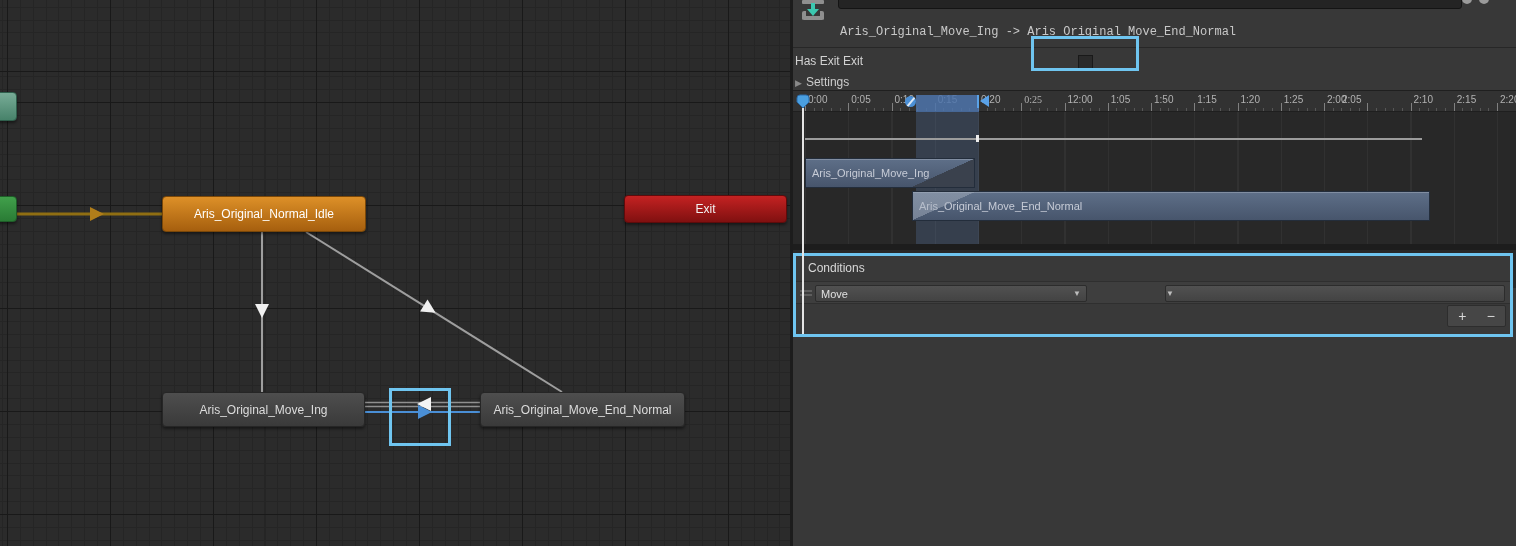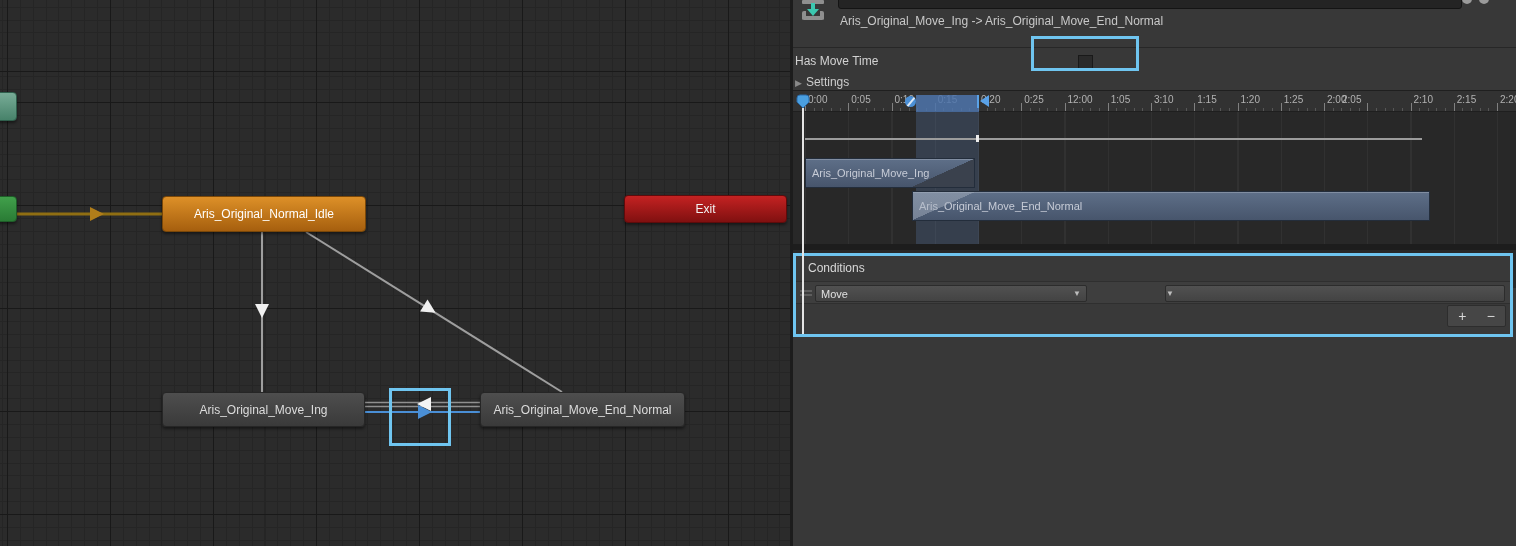--- a/index.html
+++ b/index.html
@@ -49,21 +49,21 @@
   #corner-icon-1 { left:669px; } #corner-icon-2 { left:686px; }
 
   #transition-icon { left:7px; top:0; width:26px; height:20px; }
   #transition-icon .bar  { position:absolute; left:2px; top:0; width:22px; height:4px; background:#8f8f8f; border-radius:1px; }
   #transition-icon .tray { position:absolute; left:2px; top:11px; width:22px; height:9px;
        border-left:4px solid #8f8f8f; border-right:4px solid #8f8f8f; border-bottom:4px solid #8f8f8f; border-radius:2px; }
   #transition-icon .stem { position:absolute; left:11px; top:3px; width:4px; height:6px; background:#3cc8b0; }
   #transition-icon .head { position:absolute; left:7px; top:9px; width:0; height:0;
        border-left:6px solid transparent; border-right:6px solid transparent; border-top:7px solid #3cc8b0; }
 
-  #transition-title { left:47px; top:14px; font-size:12px; color:#c8c8c8; white-space:nowrap; }
+  #transition-title { left:47px; top:25px; font-size:12px; color:#c8c8c8; white-space:nowrap;font-family:Liberation Mono, monospace; }
   #header-separator { left:0; top:47px; width:723px; height:1px; background:#272727; }
 
   #has-exit-time-label { left:2px; top:54px; font-size:12px; color:#d2d2d2; }
   #has-exit-time-checkbox { left:285px; top:55px; width:15px; height:15px; background:#2a2a2a;
         border:1px solid #191919; cursor:pointer; }
   #checkbox-highlight { left:238px; top:36px; width:108px; height:35px; }
 
   #settings-foldout { left:2px; top:75px; font-size:12px; color:#cccccc; cursor:pointer; }
   #settings-foldout .arrow { display:inline-block; margin-right:4px; font-size:9px; color:#8a8a8a; }
 
@@ -191,21 +191,21 @@
         <div class="head"></div>
         <div class="tray"></div>
     </div>
     <div class="abs" id="header-field"></div>
     <div class="abs" id="corner-icon-1"></div>
     <div class="abs" id="corner-icon-2"></div>
 
     <div class="abs" id="transition-title">Aris_Original_Move_Ing -&gt; Aris_Original_Move_End_Normal</div>
     <div class="abs" id="header-separator"></div>
 
-    <div class="abs" id="has-exit-time-label">Has Move Time</div>
+    <div class="abs" id="has-exit-time-label">Has Exit Exit</div>
     <div class="abs" id="has-exit-time-checkbox"></div>
     <div class="highlight-box" id="checkbox-highlight"></div>
 
     <div class="abs" id="settings-foldout">
       <span class="arrow">▶</span><span>Settings</span>
     </div>
 
     <div class="abs" id="timeline">
       <div id="ruler">
           <div class="ruler-tick" style="left: 12px;"></div>
@@ -232,39 +232,39 @@
           <div class="ruler-mtick" style="left: 159.05px;"></div>
           <div class="ruler-mtick" style="left: 167.7px;"></div>
           <div class="ruler-mtick" style="left: 176.35px;"></div>
           <div class="ruler-tick" style="left: 185px;"></div>
           <div class="ruler-label" style="left: 188px;">0:20</div>
           <div class="ruler-mtick" style="left: 193.65px;"></div>
           <div class="ruler-mtick" style="left: 202.3px;"></div>
           <div class="ruler-mtick" style="left: 210.95px;"></div>
           <div class="ruler-mtick" style="left: 219.6px;"></div>
           <div class="ruler-tick" style="left: 228.25px;"></div>
-          <div class="ruler-label" style="left: 231.25px;">0:25</div>
+          <div class="ruler-label" style="left: 231.25px; font-family: Liberation Serif, serif;">0:25</div>
           <div class="ruler-mtick" style="left: 236.9px;"></div>
           <div class="ruler-mtick" style="left: 245.55px;"></div>
           <div class="ruler-mtick" style="left: 254.2px;"></div>
           <div class="ruler-mtick" style="left: 262.85px;"></div>
           <div class="ruler-tick" style="left: 271.5px;"></div>
           <div class="ruler-label" style="left: 274.5px;">12:00</div>
           <div class="ruler-mtick" style="left: 280.15px;"></div>
           <div class="ruler-mtick" style="left: 288.8px;"></div>
           <div class="ruler-mtick" style="left: 297.45px;"></div>
           <div class="ruler-mtick" style="left: 306.1px;"></div>
           <div class="ruler-tick" style="left: 314.75px;"></div>
           <div class="ruler-label" style="left: 317.75px;">1:05</div>
           <div class="ruler-mtick" style="left: 323.4px;"></div>
           <div class="ruler-mtick" style="left: 332.05px;"></div>
           <div class="ruler-mtick" style="left: 340.7px;"></div>
           <div class="ruler-mtick" style="left: 349.35px;"></div>
           <div class="ruler-tick" style="left: 358px;"></div>
-          <div class="ruler-label" style="left: 361px;">3:10</div>
+          <div class="ruler-label" style="left: 361px;">1:50</div>
           <div class="ruler-mtick" style="left: 366.65px;"></div>
           <div class="ruler-mtick" style="left: 375.3px;"></div>
           <div class="ruler-mtick" style="left: 383.95px;"></div>
           <div class="ruler-mtick" style="left: 392.6px;"></div>
           <div class="ruler-tick" style="left: 401.25px;"></div>
           <div class="ruler-label" style="left: 404.25px;">1:15</div>
           <div class="ruler-mtick" style="left: 409.9px;"></div>
           <div class="ruler-mtick" style="left: 418.55px;"></div>
           <div class="ruler-mtick" style="left: 427.2px;"></div>
           <div class="ruler-mtick" style="left: 435.85px;"></div>

